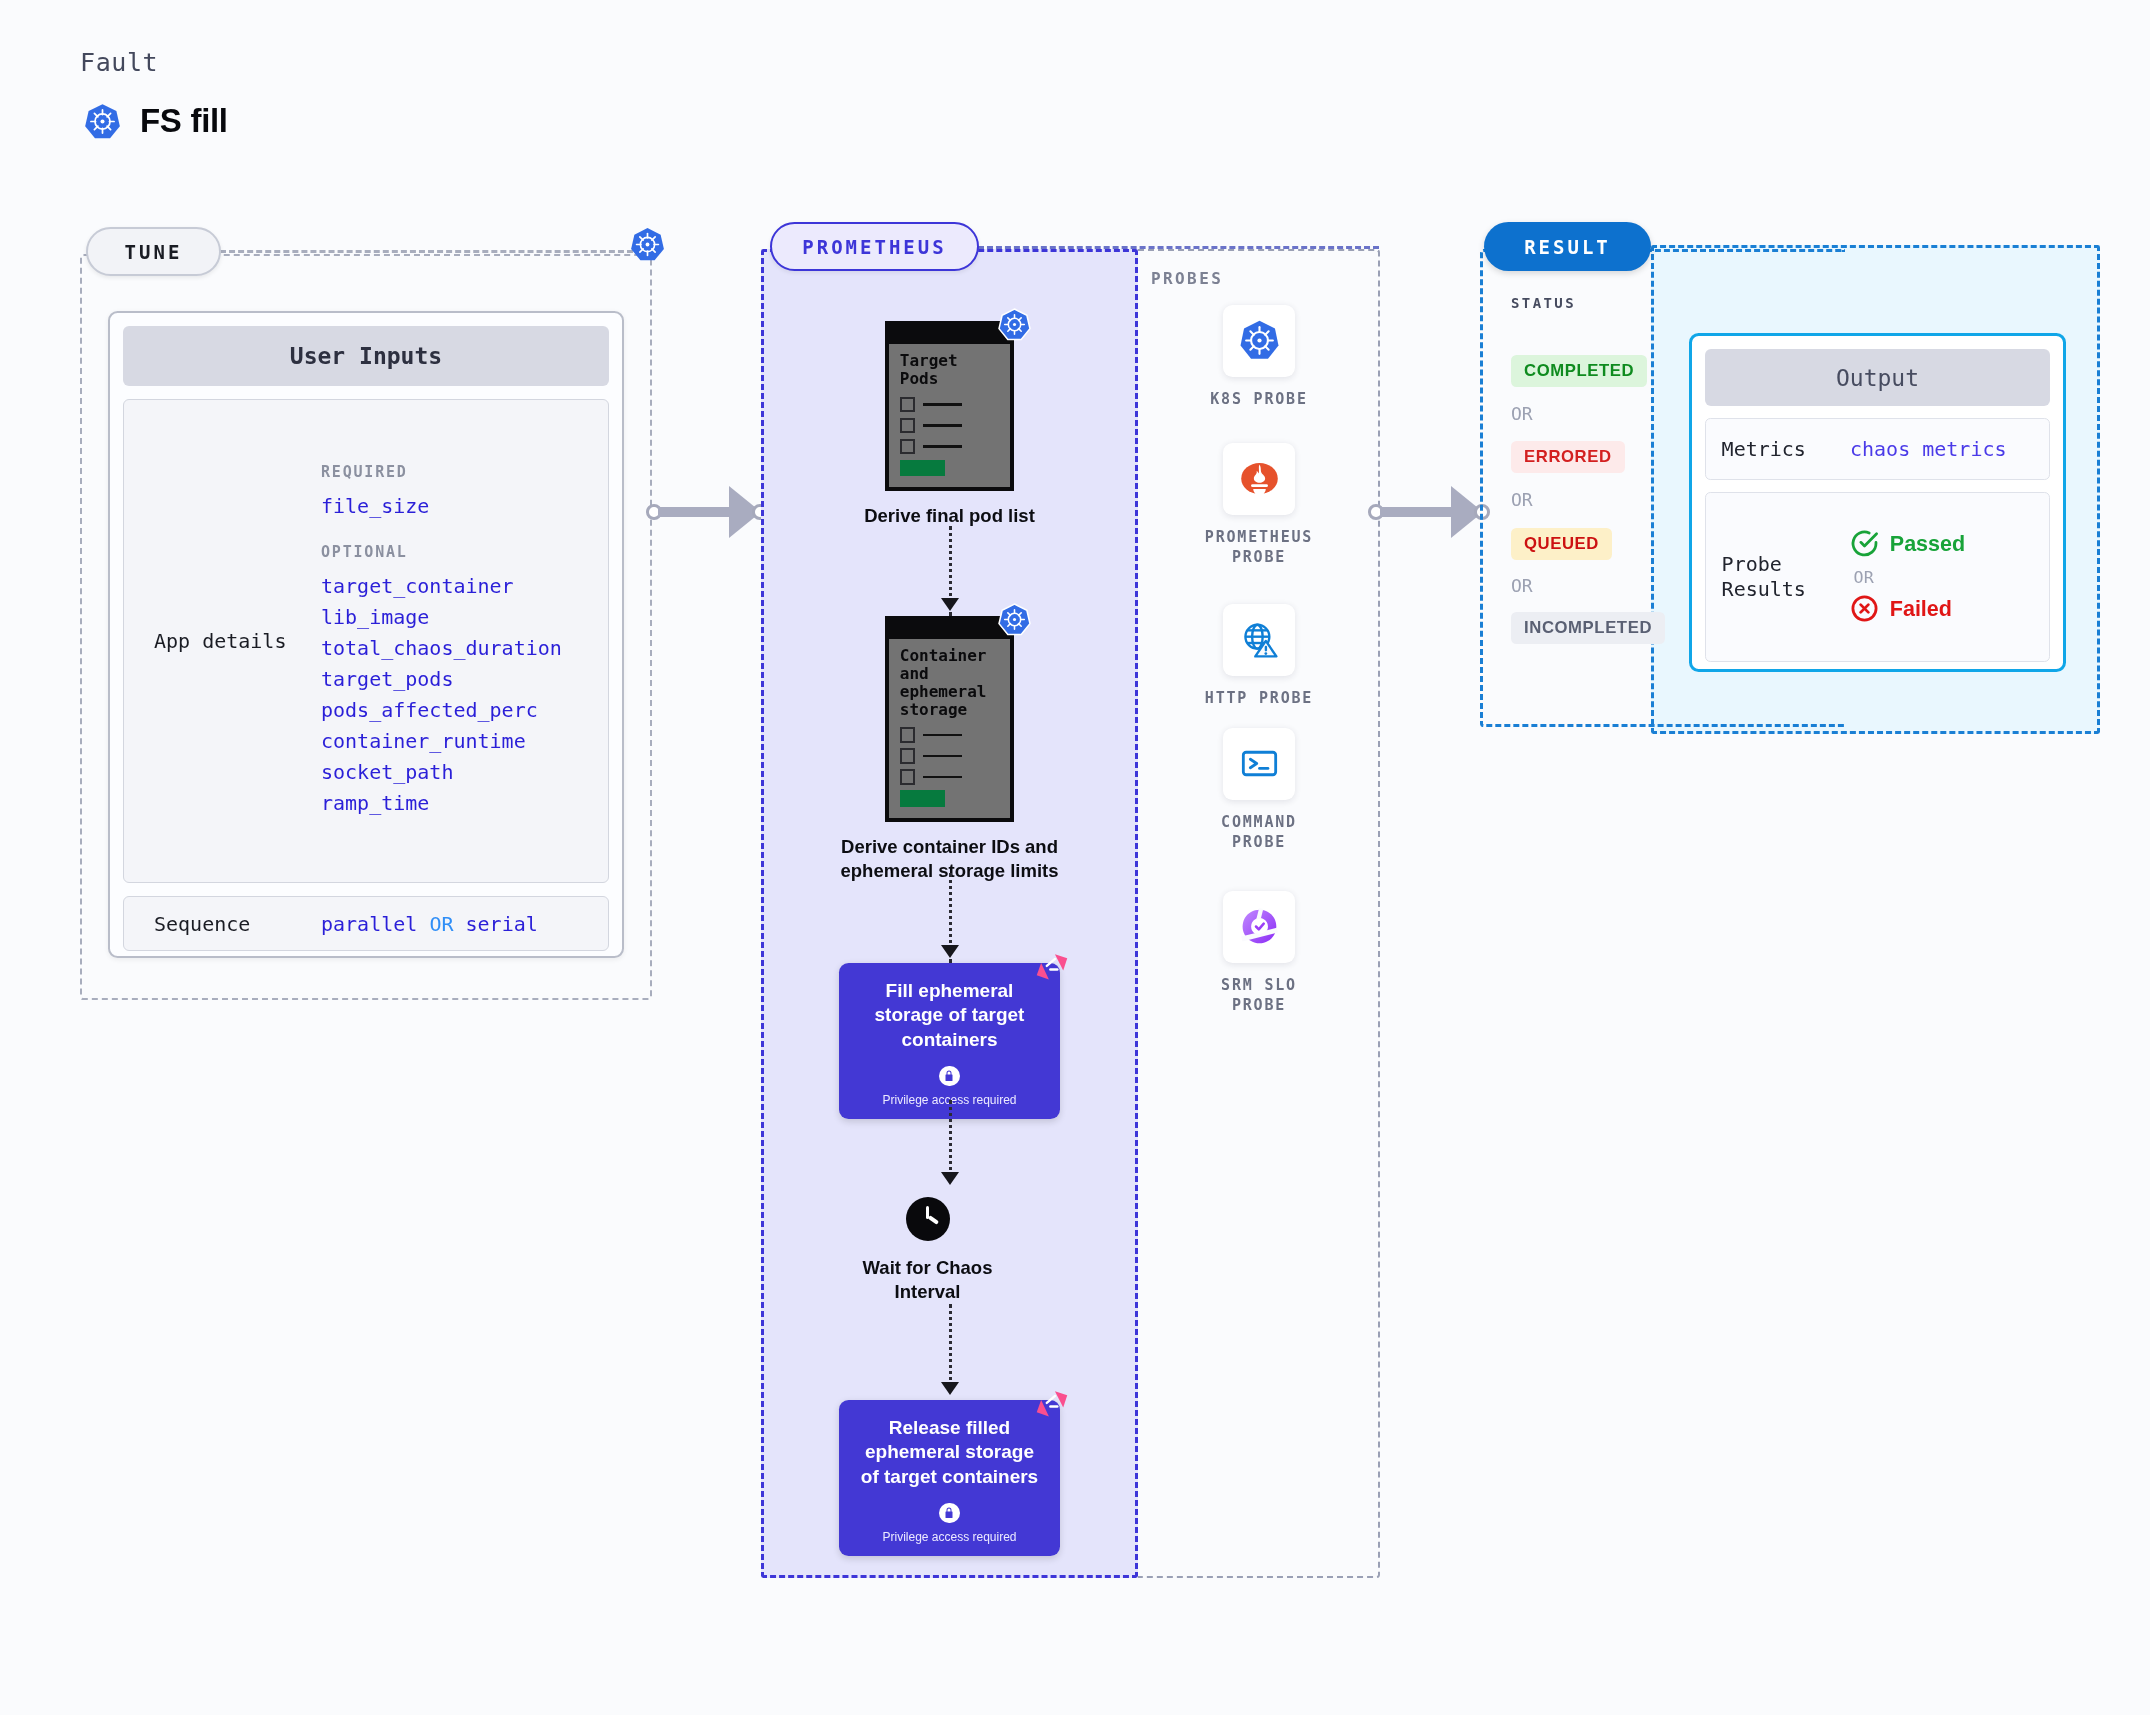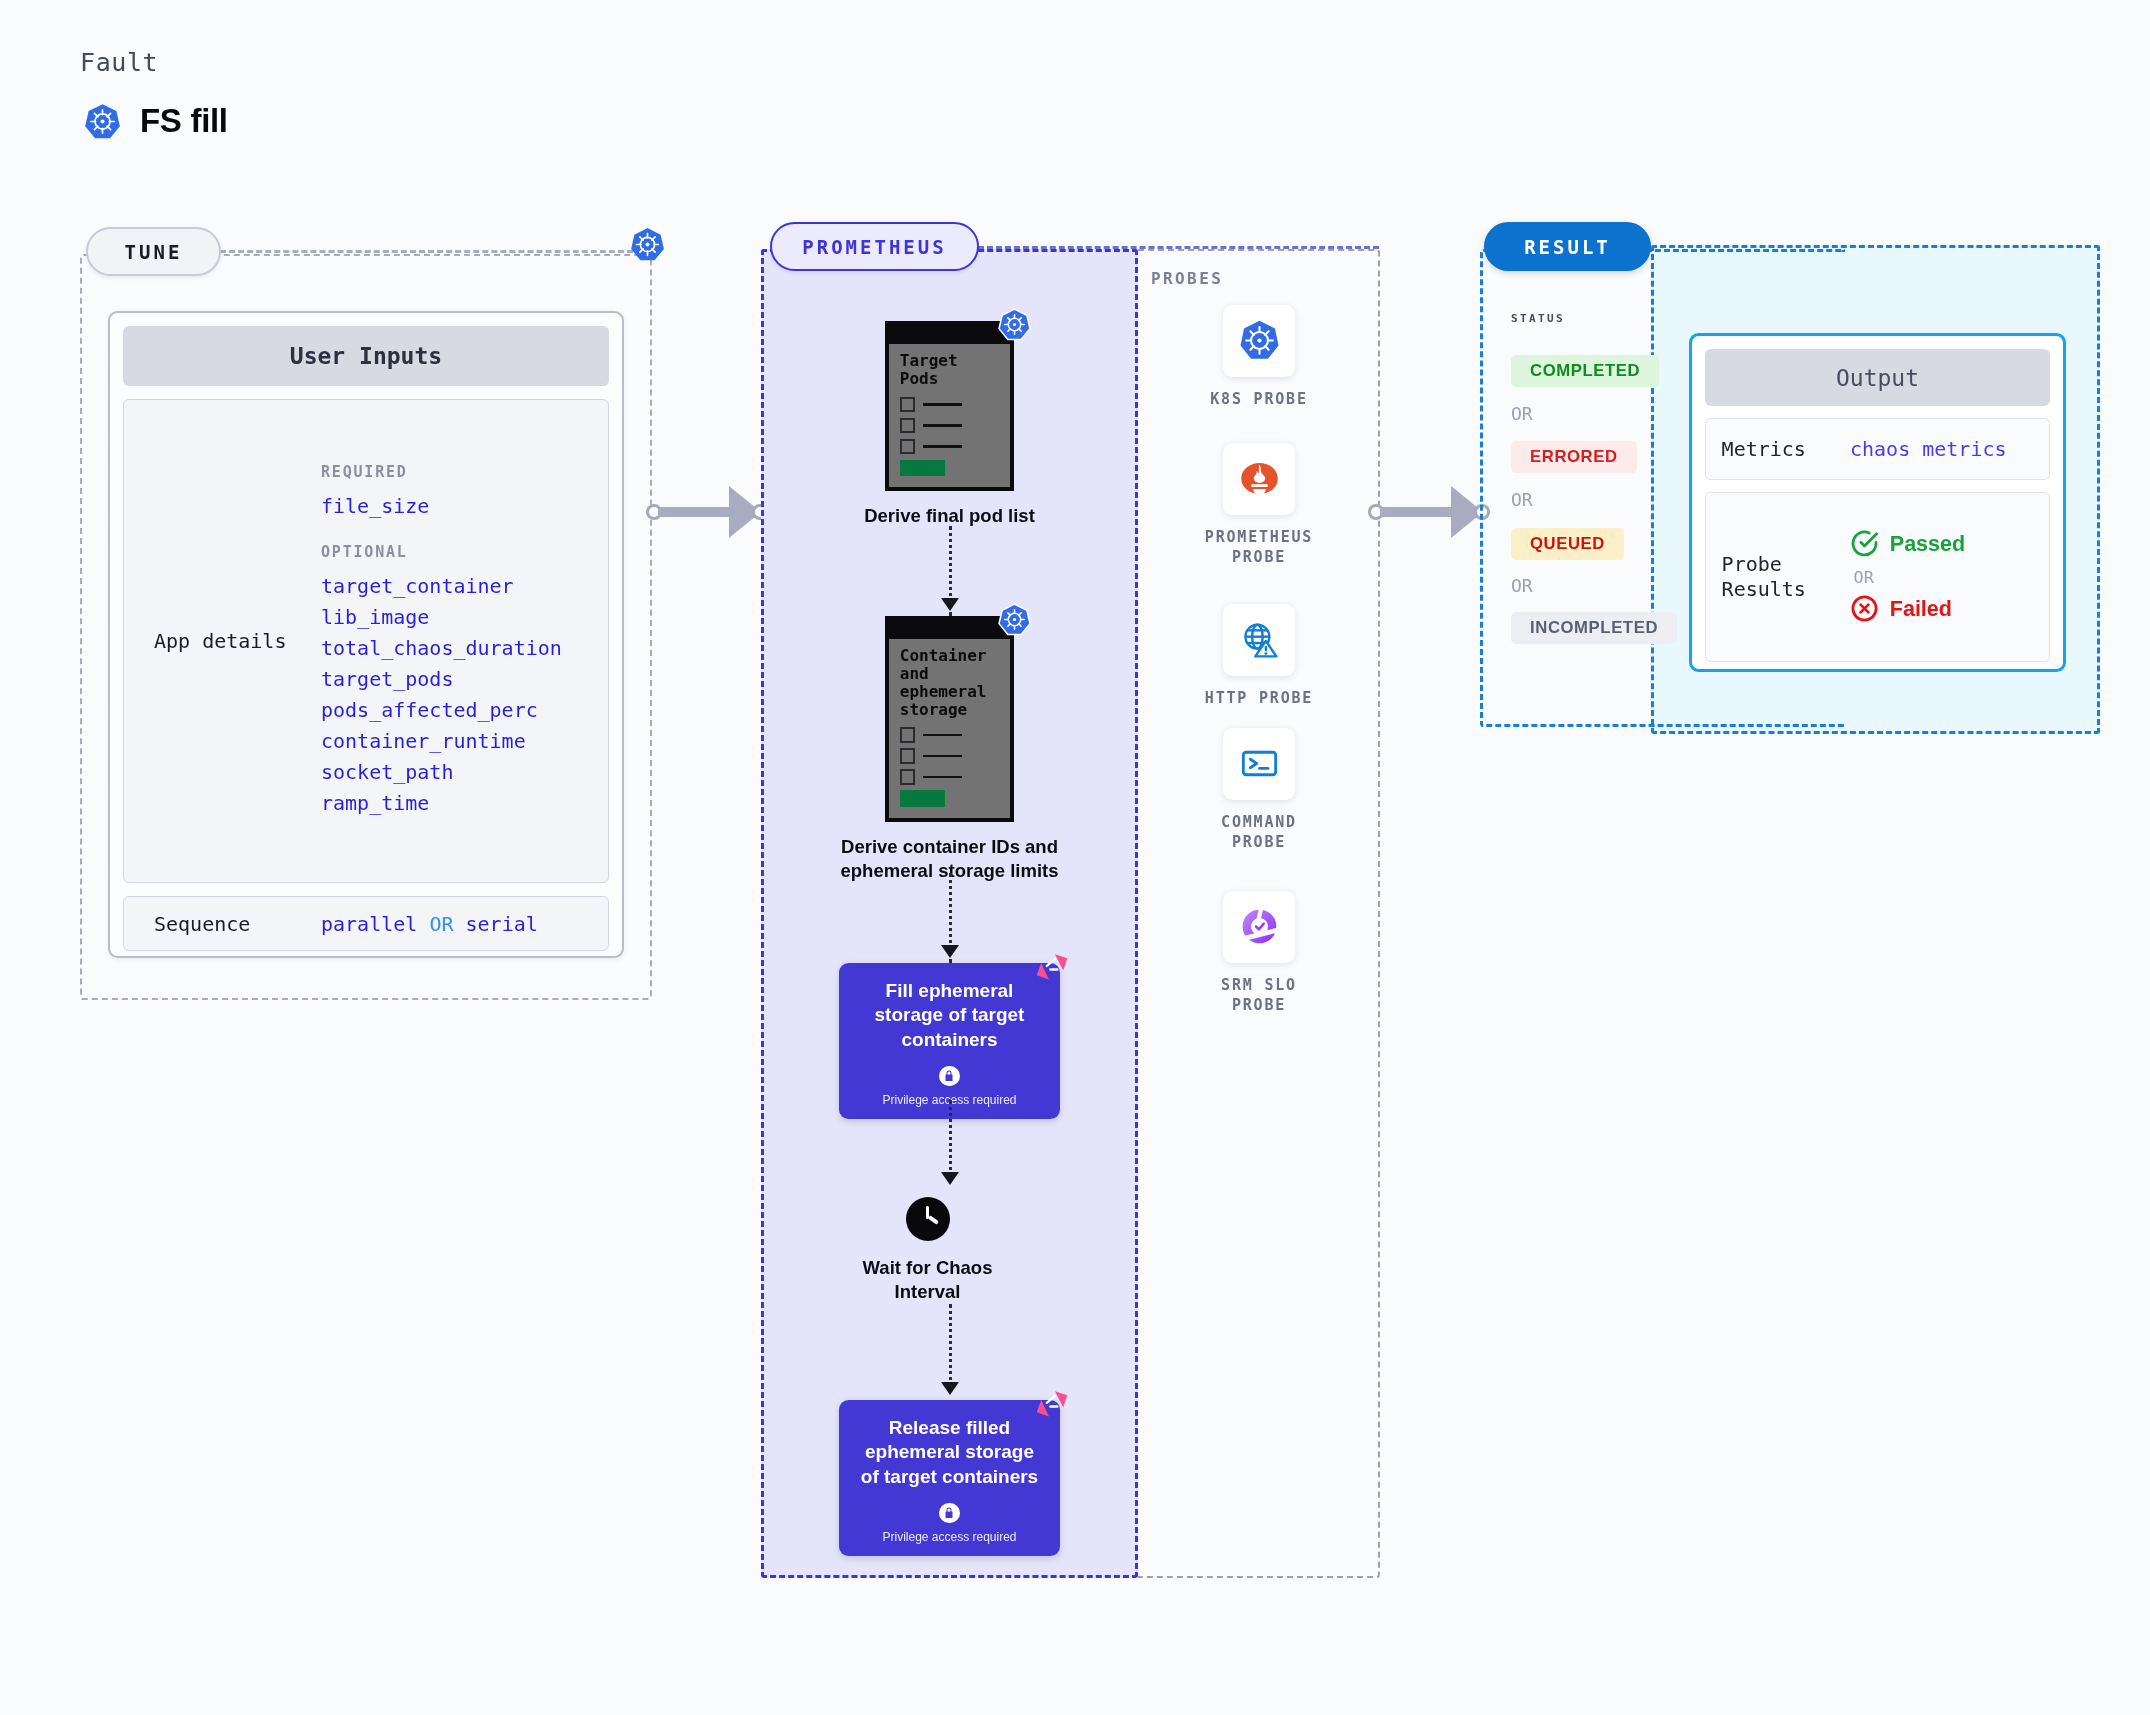--- a/index.html
+++ b/index.html
@@ -253,28 +253,28 @@
     border-right: none;
     border-radius: 3.6px 0 0 3.6px;
   }
   #result-pill {
     left: 1484px; top: 222px; width: 167px; height: 49px;
     background: #0d71ce; color: #fff; font-size: 19px;
     border: none;
     box-shadow: 0 2.4px 6px rgba(0,0,0,.15);
   }
   #status-label {
-    position: absolute; left: 1511px; top: 312px;
-    font-family: "DejaVu Sans Mono", monospace;
-    font-size: 11px; color: #464b5f; letter-spacing: 2.4px; font-weight: 700;
+    position: absolute; left: 1511px; top: 295px;
+    font-family: "DejaVu Sans Mono", monospace;
+    font-size: 14px; color: #464b5f; letter-spacing: 2.4px; font-weight: 700;
   }
   .status-chip {
     position: absolute; left: 1511px;
     display: inline-flex; align-items: center;
-    padding: 6px 19px; border-radius: 5.4px;
+    padding: 6px 13px; border-radius: 5.4px;
     font-size: 16.7px; font-weight: 700; letter-spacing: 0.6px;
   }
   .status-or {
     position: absolute; left: 1511px;
     font-family: "DejaVu Sans Mono", monospace;
     font-size: 18px; color: #9ca1b2;
   }
 
   #result-blue-panel {
     position: absolute; left: 1651px; top: 245px;

